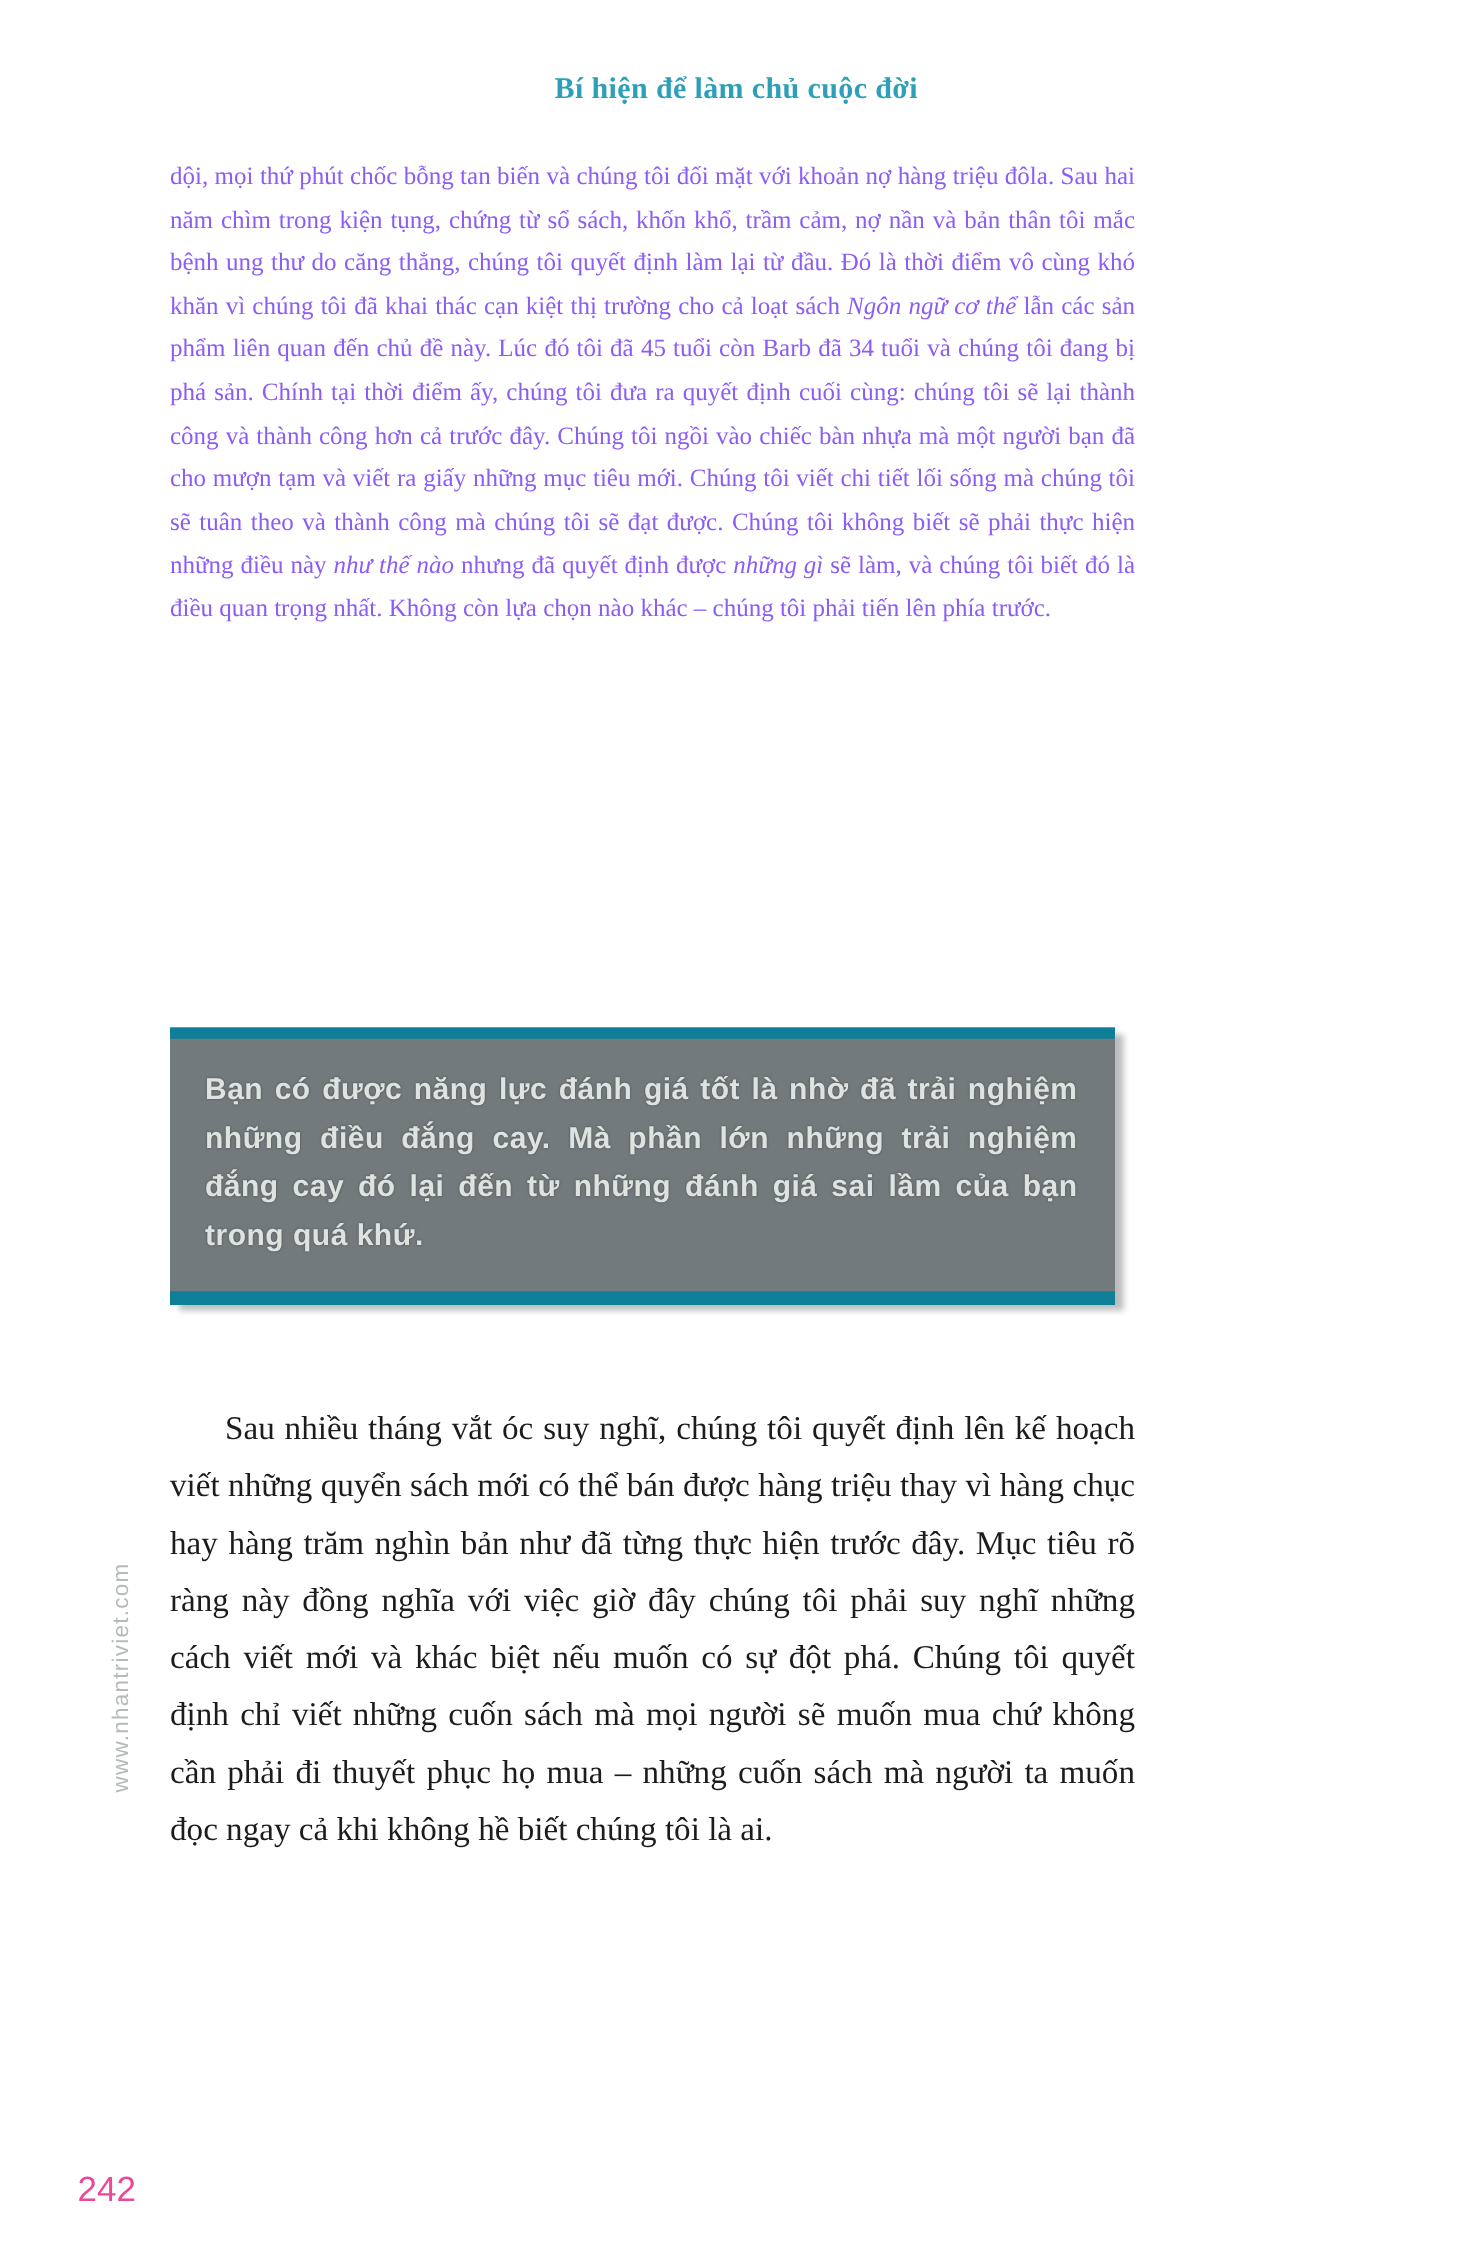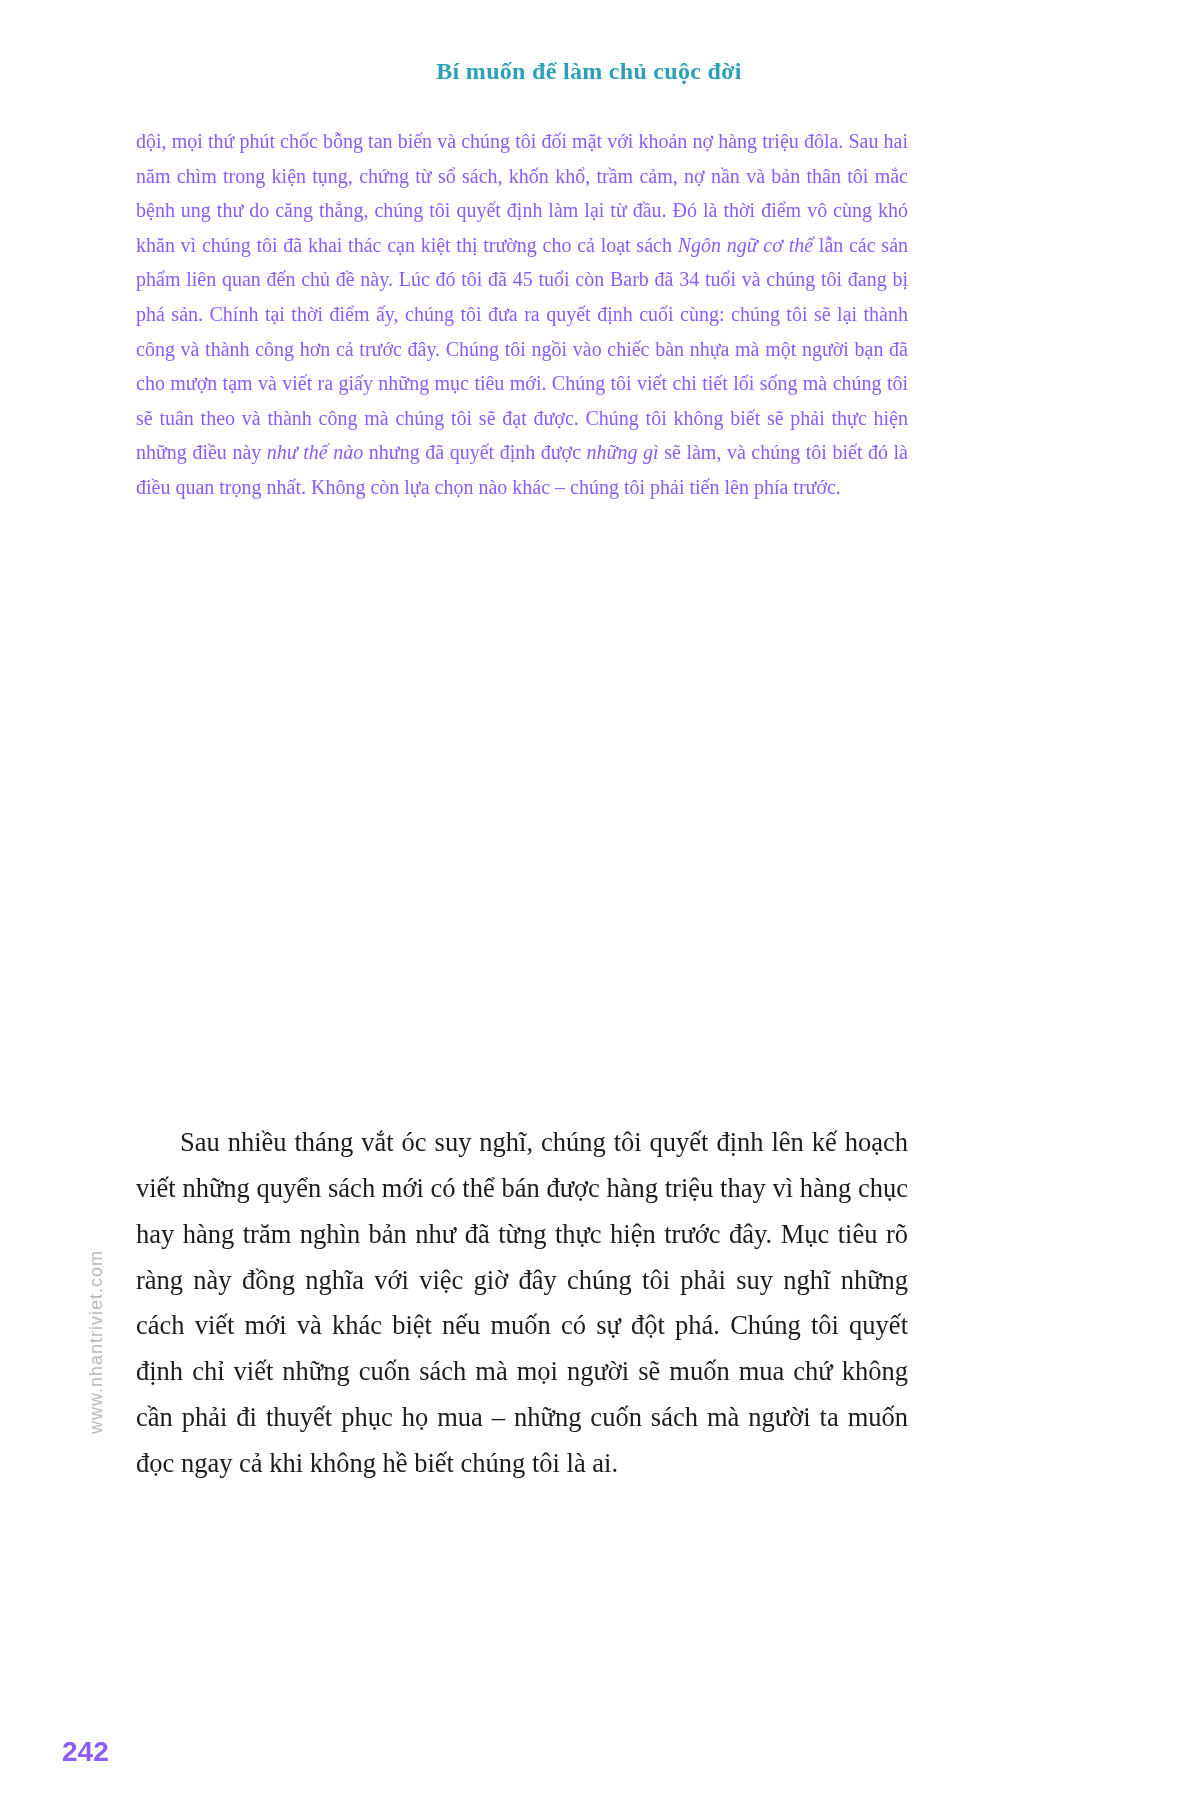--- a/index.html
+++ b/index.html
@@ -95,35 +95,40 @@
     color: #b6babb;
     letter-spacing: 1px;
     white-space: nowrap;
   }
   .page-number {
     position: absolute;
     left: 62px;
     top: 1736px;
     font-family: "Liberation Sans", "DejaVu Sans", sans-serif;
     font-size: 28px;
-    font-weight: bold;
-    color: #8b5cf6;
+    font-weight: normal;
+    color: #ec4899;
   }
 </style>
 </head>
 <body>
 
 <div class="page">
 
-  <div class="running-head">Bí muốn để làm chủ cuộc đời</div>
+  <div class="running-head">Bí hiện để làm chủ cuộc đời</div>
 
   <div class="body-text">
     <p><span>dội, mọi thứ phút chốc bỗng tan biến và chúng tôi đối mặt với khoản nợ hàng triệu đôla. Sau hai năm chìm trong kiện tụng, chứng từ sổ sách, khốn khổ, trầm cảm, nợ nần và bản thân tôi mắc bệnh ung thư do căng thẳng, chúng tôi quyết định làm lại từ đầu. Đó là thời điểm vô cùng khó khăn vì chúng tôi đã khai thác cạn kiệt thị trường cho cả loạt sách </span><em>Ngôn ngữ cơ thể</em><span> lẫn các sản phẩm liên quan đến chủ đề này. Lúc đó tôi đã 45 tuổi còn Barb đã 34 tuổi và chúng tôi đang bị phá sản. Chính tại thời điểm ấy, chúng tôi đưa ra quyết định cuối cùng: chúng tôi sẽ lại thành công và thành công hơn cả trước đây. Chúng tôi ngồi vào chiếc bàn nhựa mà một người bạn đã cho mượn tạm và viết ra giấy những mục tiêu mới. Chúng tôi viết chi tiết lối sống mà chúng tôi sẽ tuân theo và thành công mà chúng tôi sẽ đạt được. Chúng tôi không biết sẽ phải thực hiện những điều này </span><em>như thế nào</em><span> nhưng đã quyết định được </span><em>những gì</em><span> sẽ làm, và chúng tôi biết đó là điều quan trọng nhất. Không còn lựa chọn nào khác – chúng tôi phải tiến lên phía trước.</span></p>
   </div>
 
+  <div class="quote-box">
+    <div class="quote-bar-top"></div>
+    <div class="quote-inner">Bạn có được năng lực đánh giá tốt là nhờ đã trải nghiệm những điều đắng cay. Mà phần lớn những trải nghiệm đắng cay đó lại đến từ những đánh giá sai lầm của bạn trong quá khứ.</div>
+    <div class="quote-bar-bottom"></div>
+  </div>
 
   <div class="para-2">
     <p>Sau nhiều tháng vắt óc suy nghĩ, chúng tôi quyết định lên kế hoạch viết những quyển sách mới có thể bán được hàng triệu thay vì hàng chục hay hàng trăm nghìn bản như đã từng thực hiện trước đây. Mục tiêu rõ ràng này đồng nghĩa với việc giờ đây chúng tôi phải suy nghĩ những cách viết mới và khác biệt nếu muốn có sự đột phá. Chúng tôi quyết định chỉ viết những cuốn sách mà mọi người sẽ muốn mua chứ không cần phải đi thuyết phục họ mua – những cuốn sách mà người ta muốn đọc ngay cả khi không hề biết chúng tôi là ai.</p>
   </div>
 
   <div class="watermark">www.nhantriviet.com</div>
 
   <div class="page-number">242</div>
 
 </div>

